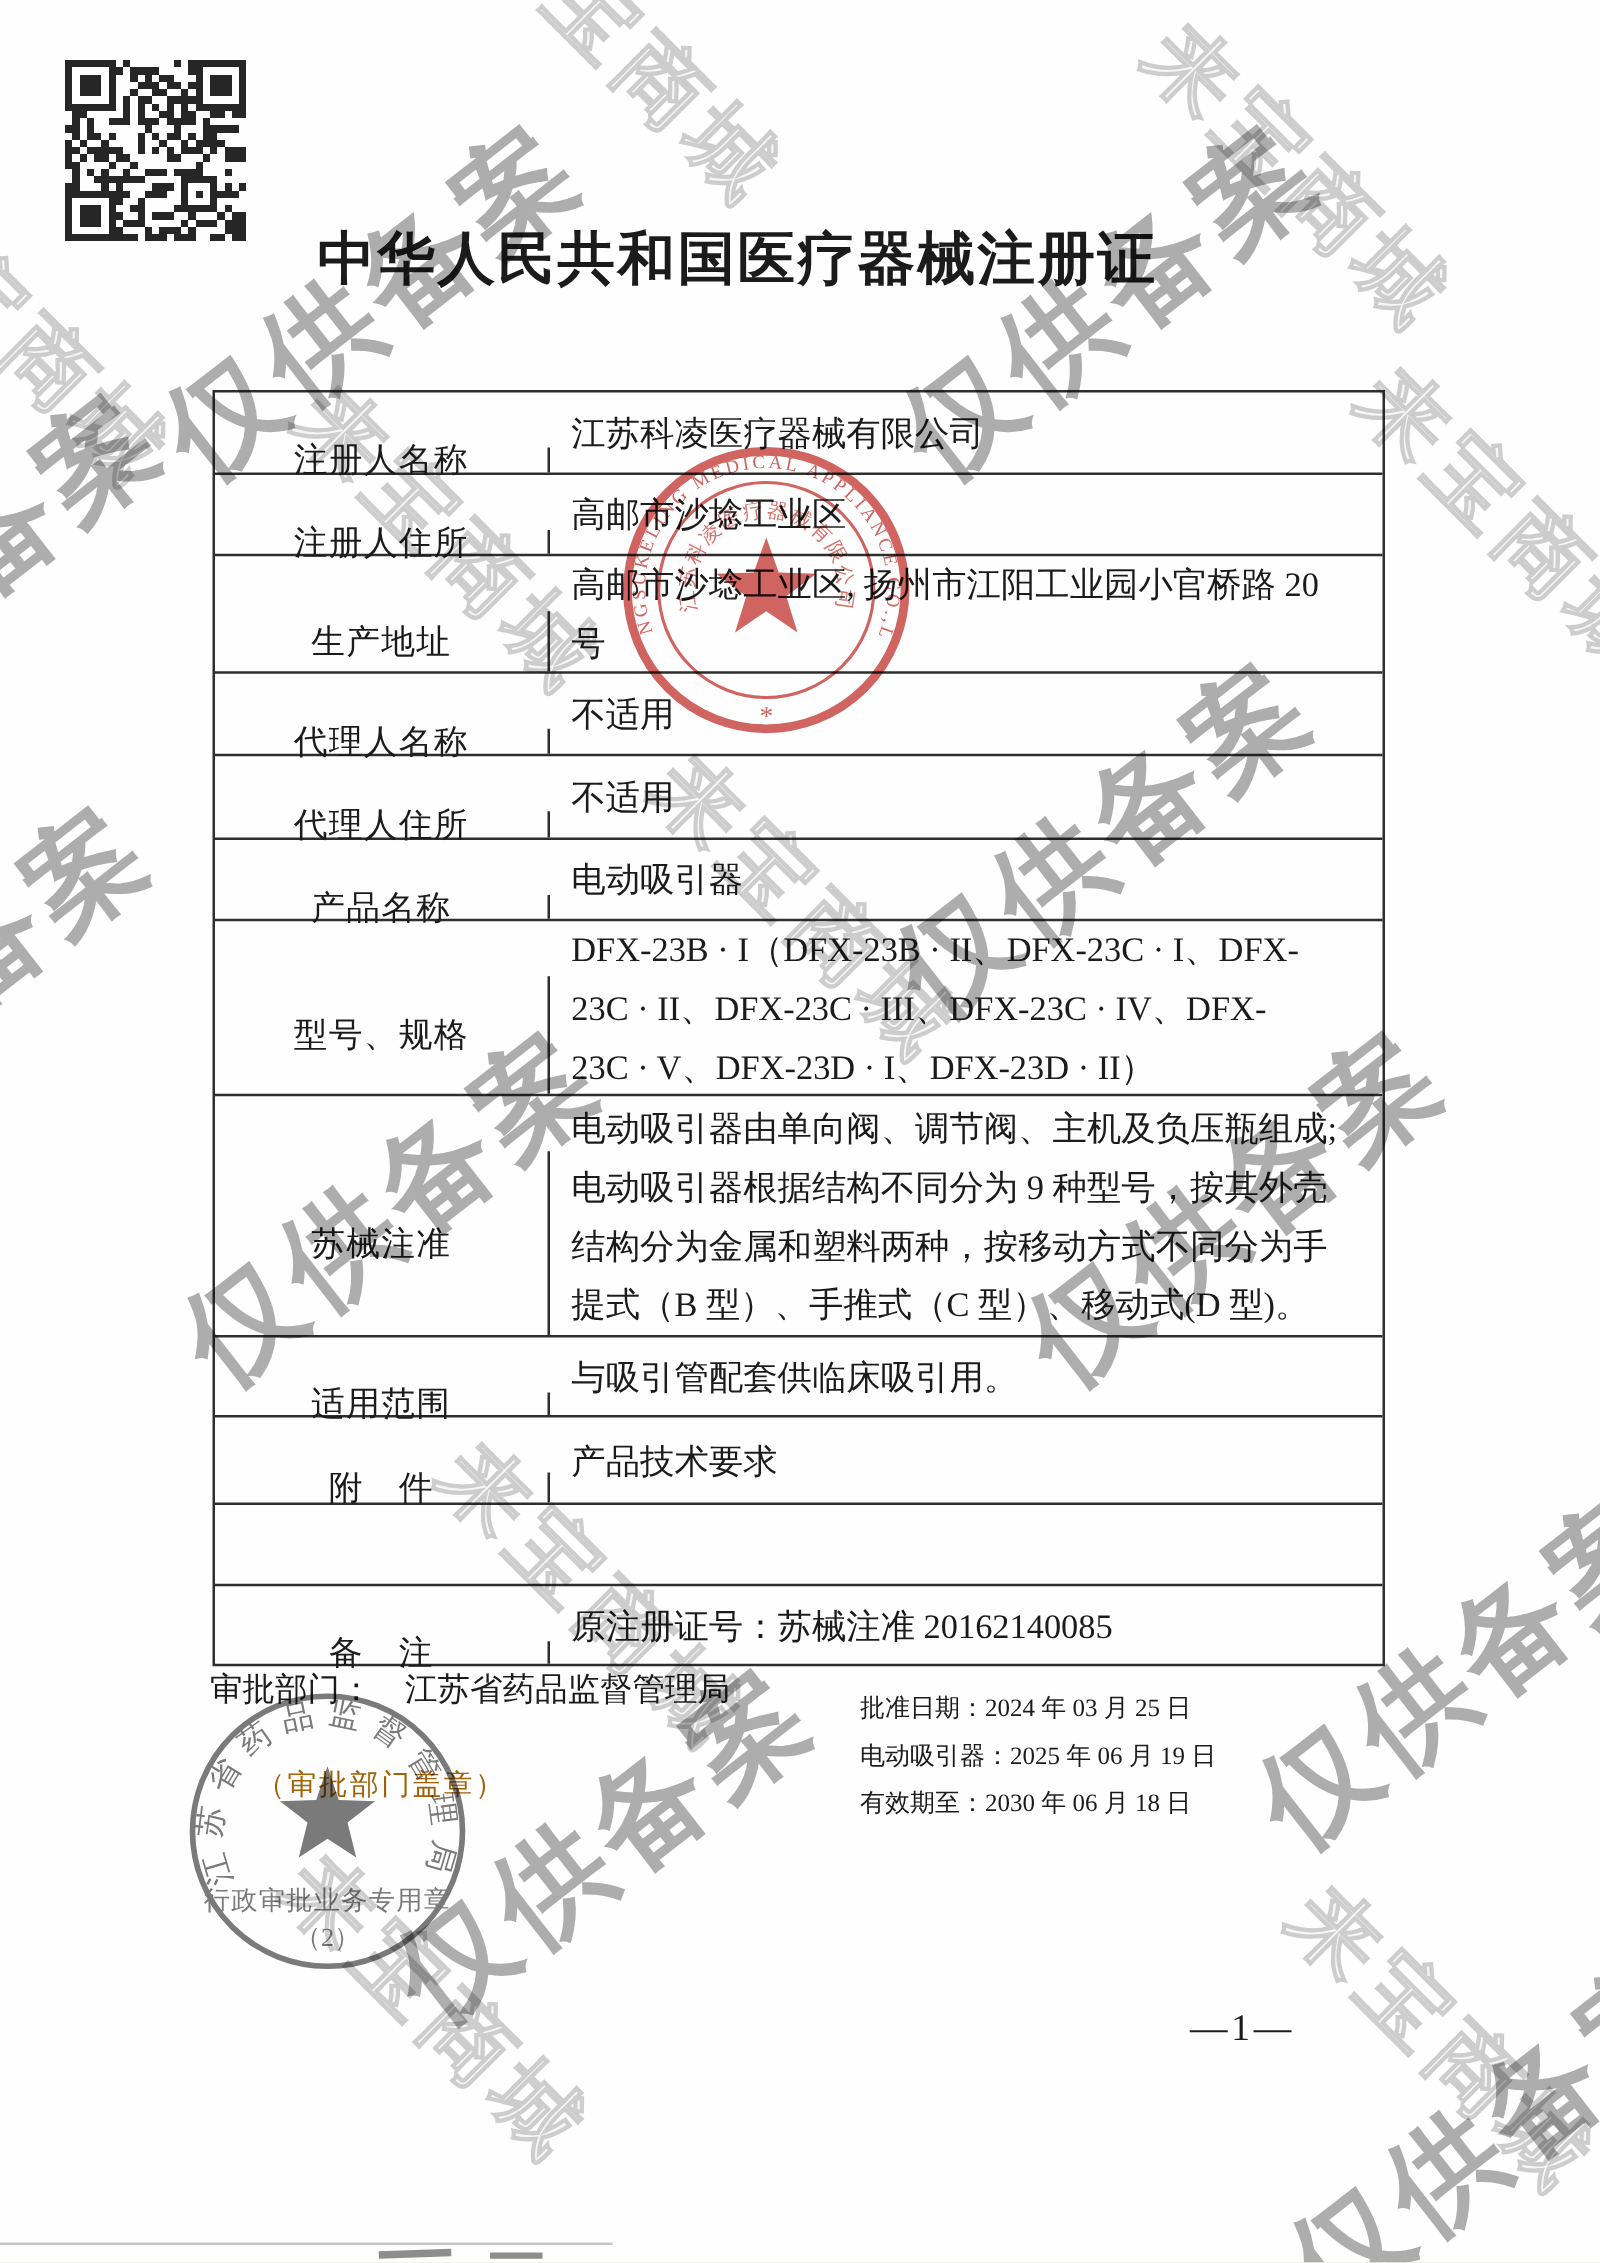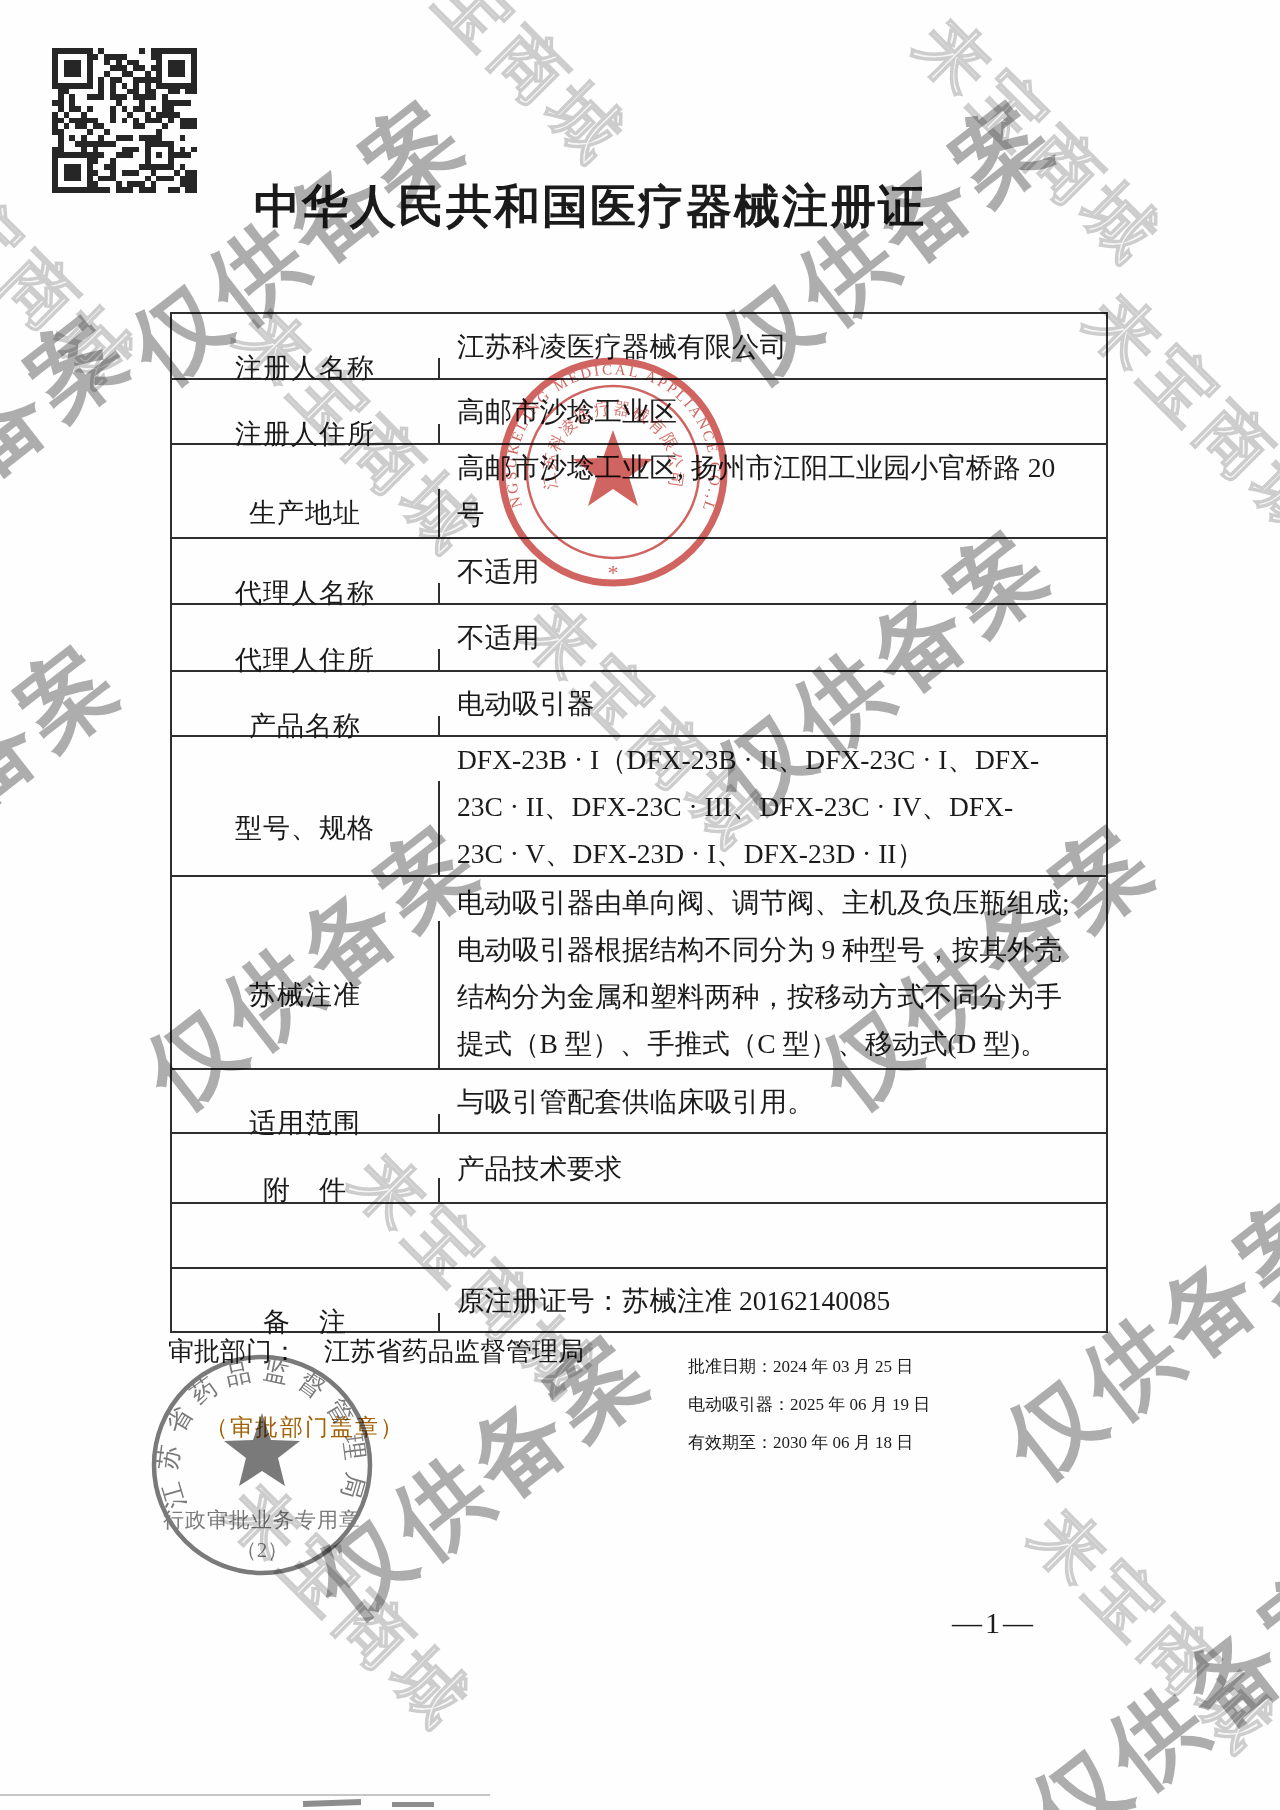--- a/index.html
+++ b/index.html
@@ -18,21 +18,21 @@
   .trow{display:flex;border-top:2px solid #2e2e2e;box-sizing:border-box;}
   .trow:first-child{border-top:none;}
   .tlabel{width:268px;flex:0 0 268px;border-right:2px solid #2e2e2e;box-sizing:border-box;
           display:flex;align-items:center;justify-content:center;font-size:27px;letter-spacing:1px;margin-top:44px;}
   .tvalue{flex:1;display:flex;align-items:center;padding:0 8px 0 17px;font-size:27.5px;
           line-height:47px;white-space:pre-line;box-sizing:border-box;}
   
   .dept-line{position:absolute;left:168px;top:1334px;font-size:26px;white-space:nowrap;}
   .dept-line .val{margin-left:26px;}
   .stamp-note{position:absolute;left:205px;top:1412px;font-size:23px;letter-spacing:2px;color:#a16207;}
-  .dates{position:absolute;left:688px;top:1348px;font-size:17px;line-height:38px;white-space:nowrap;}
+  .dates{position:absolute;left:688px;top:1348px;font-size:20px;line-height:38px;white-space:nowrap;}
   .page-number{position:absolute;left:952px;top:1606px;font-size:30px;letter-spacing:3px;}
   
   .stamp-red{position:absolute;left:493px;top:352px;width:240px;height:240px;z-index:6;
              mix-blend-mode:multiply;opacity:.86;font-family:"Liberation Serif",serif;}
   .stamp-gray{position:absolute;left:142px;top:1345px;width:240px;height:240px;z-index:6;
               mix-blend-mode:multiply;opacity:.8;font-family:"Liberation Serif",serif;}
   
   .wm{position:absolute;white-space:nowrap;pointer-events:none;z-index:5;mix-blend-mode:multiply;}
   .wm-filing{font-size:92px;font-weight:700;color:#9a9a9a;letter-spacing:6px;
              transform:rotate(-38deg);opacity:.8;}

